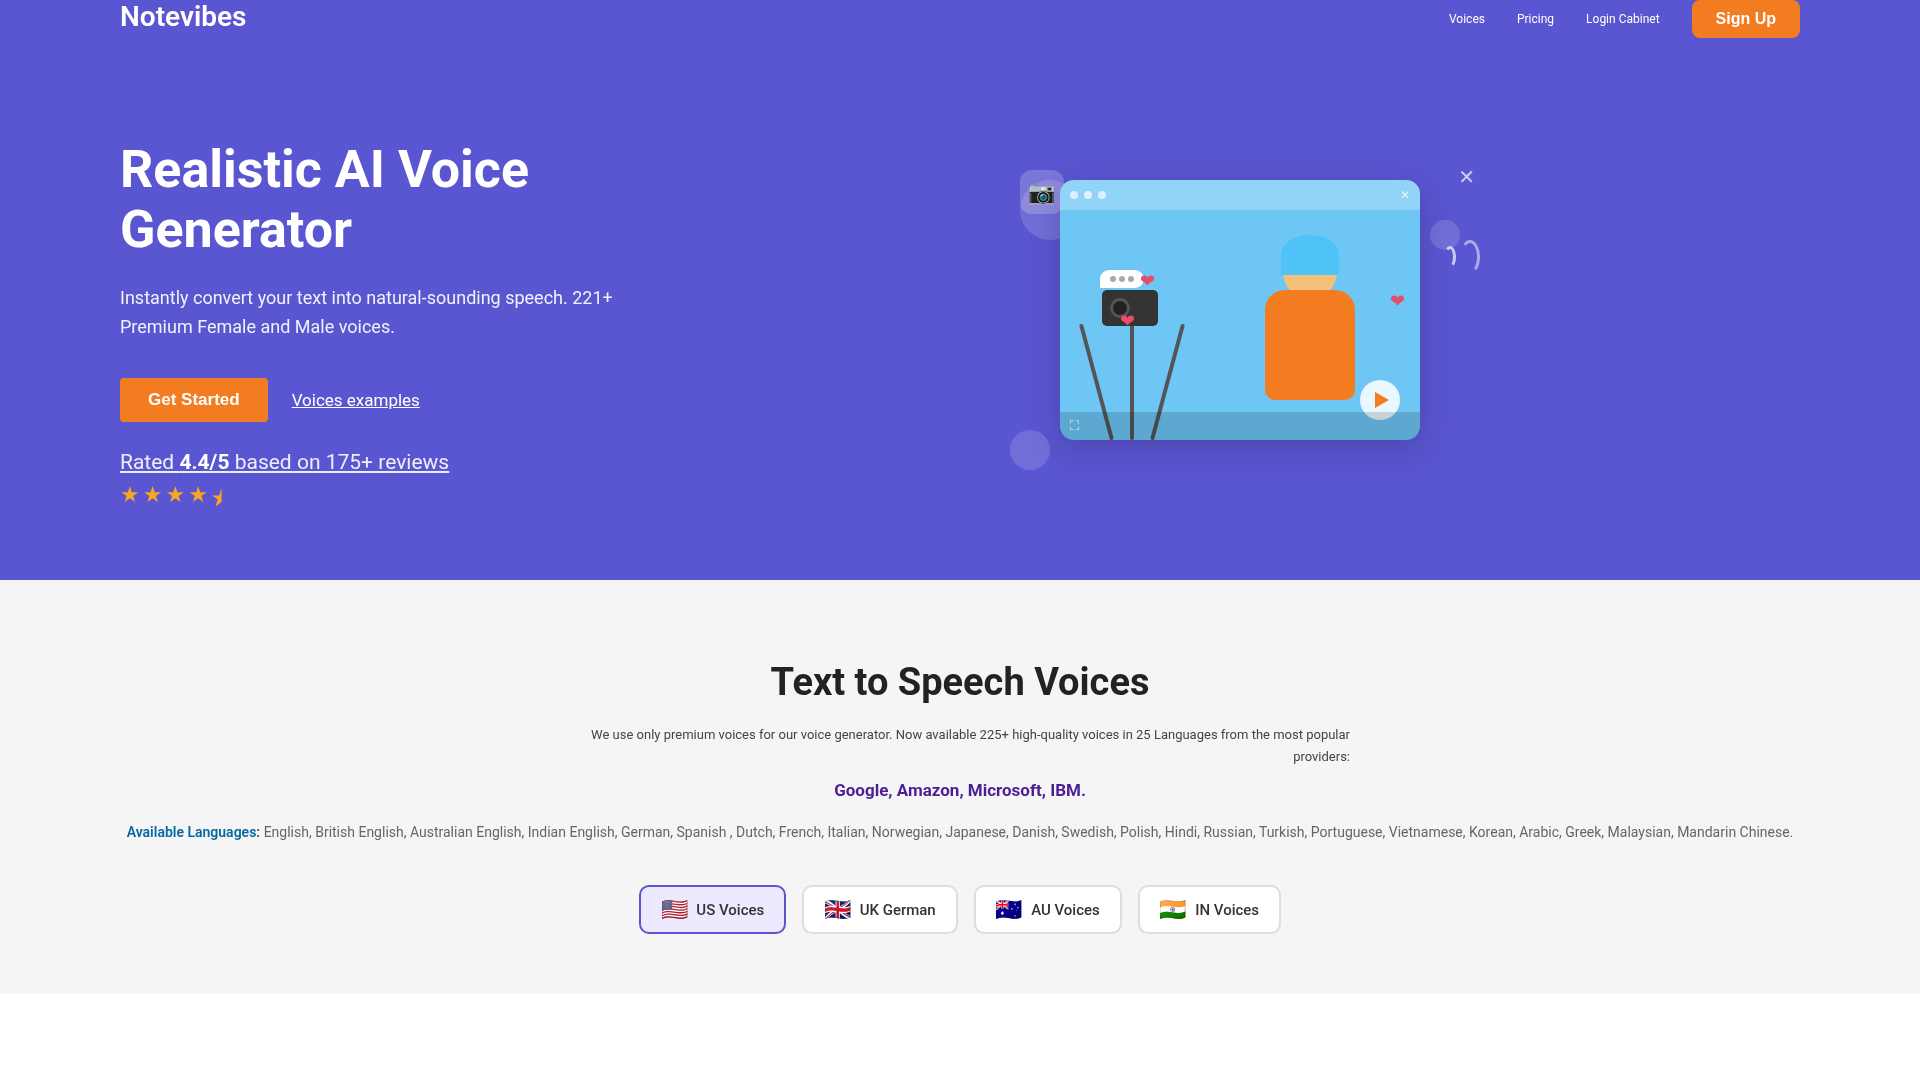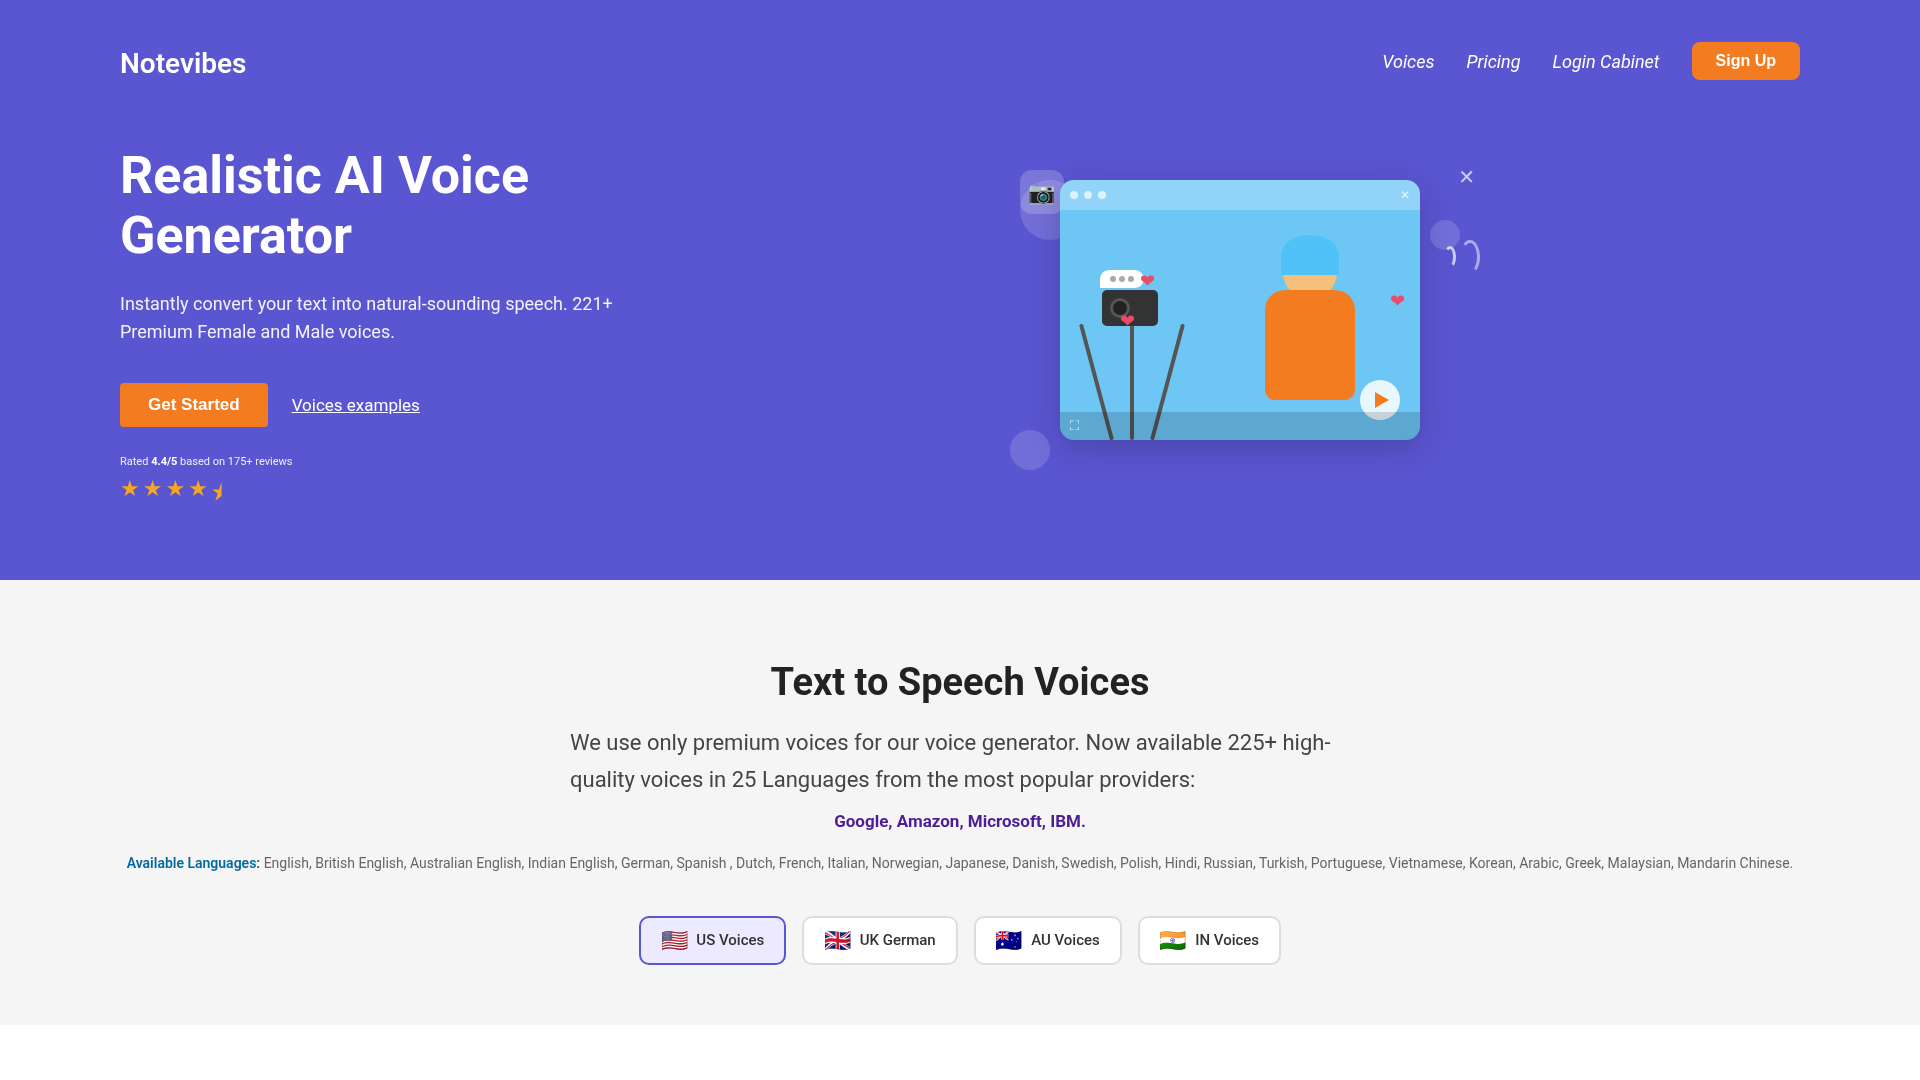--- a/index.html
+++ b/index.html
@@ -2,40 +2,39 @@
 <html><head>
   <meta charset="utf-8">
   <style>
     * { margin: 0; padding: 0; box-sizing: border-box; }
     body { font-family: -apple-system, BlinkMacSystemFont, 'Segoe UI', Roboto, sans-serif; overflow-x: hidden; }
 
     
     nav {
       background: #5a55d0;
       display: flex;
-      align-items: flex-end;
+      align-items: flex-start;
       justify-content: space-between;
       padding: 0 120px;
       height: 80px;
     }
     .nav-logo {
       color: white;
       font-size: 28px;
       font-weight: 600;
     }
     .nav-links {
       display: flex;
       align-items: center;
       gap: 32px;
     }
     .nav-link {
       color: white;
       text-decoration: none;
-      font-size: 18px;
-      font-style: italic;
+      font-size: 12px;
     }
     .btn-signup {
       background: #f47c20;
       color: white;
       border: none;
       border-radius: 8px;
       padding: 10px 24px;
       font-size: 16px;
       font-weight: 600;
       cursor: pointer;
@@ -90,21 +89,22 @@
       text-decoration: underline;
       cursor: pointer;
     }
     .rating-row {
       display: flex;
       align-items: center;
       gap: 8px;
     }
     .rating-text {
       color: rgba(255,255,255,0.9);
-      font-size: 11px;
+      font-size: 21px;
+      text-decoration: underline;
     }
     .rating-bold {
       font-weight: 700;
       color: white;
     }
     .stars {
       display: flex;
       gap: 3px;
     }
     .star {
@@ -388,22 +388,22 @@
       padding: 80px 120px 60px;
     }
     .section-title {
       text-align: center;
       font-size: 38px;
       font-weight: 700;
       color: #222;
       margin-bottom: 20px;
     }
     .section-desc {
-      text-align: left;
-      font-size: 22px;
+      text-align: right;
+      font-size: 13px;
       color: #444;
       line-height: 1.7;
       max-width: 780px;
       margin: 0 auto 12px;
     }
     .providers-text {
       text-align: center;
       font-size: 17px;
       color: #4c1d95;
       margin-bottom: 20px;

